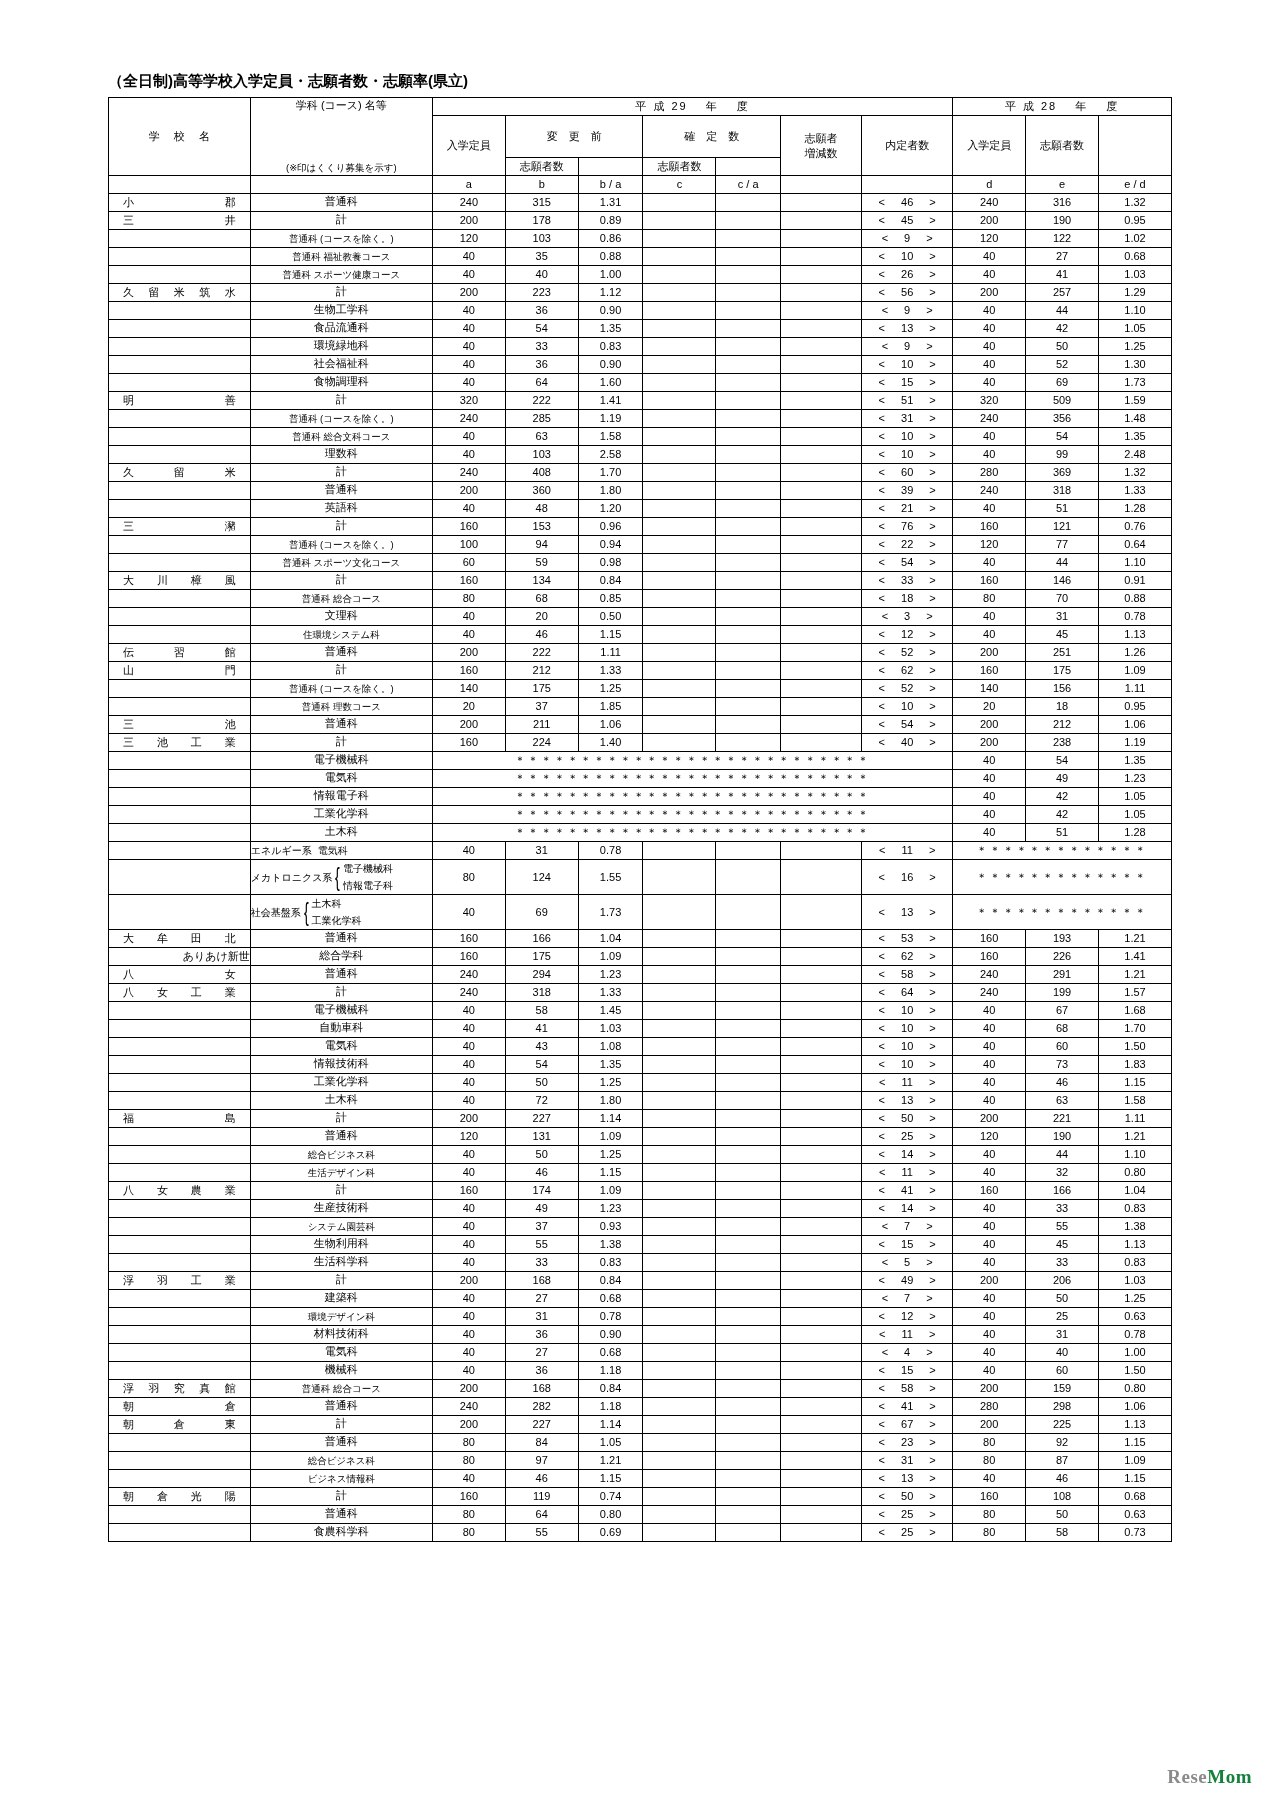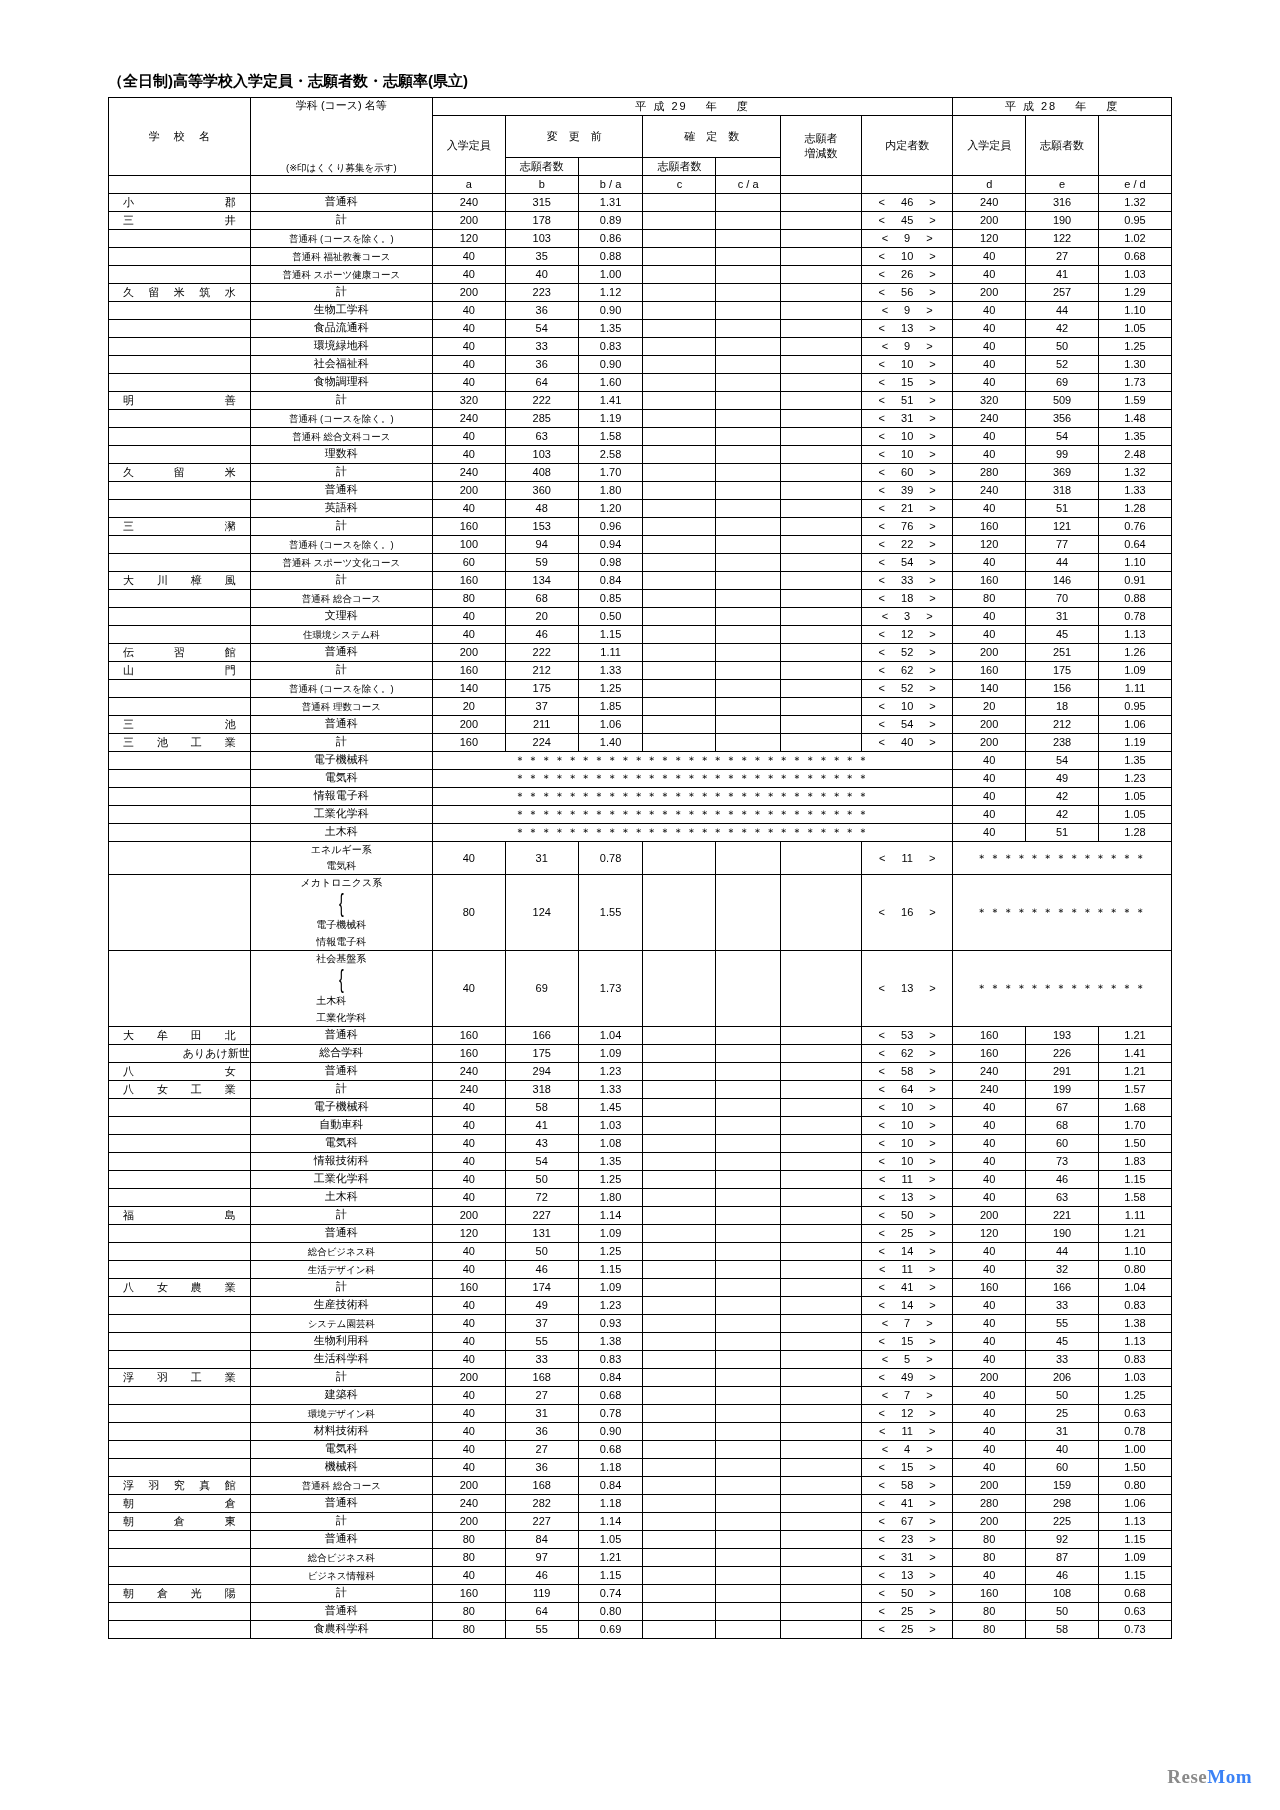--- a/index.html
+++ b/index.html
@@ -23,23 +23,23 @@
   .school-spread{display:flex;justify-content:space-between;padding:0 14px;}
   .course{font-size:11px;font-family:Liberation Mono, monospace;}
   .course-small{font-size:9.5px;margin-top:47px;}
   .num{font-size:11px;}
   .stars{font-size:11px;letter-spacing:2.2px;white-space:nowrap;}
   .nai{font-size:11px;}
   .nai span.lt{margin-right:16px;}
   .nai span.gt{margin-left:16px;}
   .hdr-h29{letter-spacing:2px;}
   .resemom{position:absolute;right:28px;bottom:22px;font-size:19px;font-weight:bold;color:#8a8a8a;font-family:"Liberation Serif",serif;letter-spacing:0.5px;}
-  .resemom .m{color:#3b82f6;}
+  .resemom .m{color:#15803d;}
   .brace-cell{position:relative;text-align:left;padding-left:4px;}
-  .brace-wrap{display:flex;align-items:center;height:100%;flex-direction:column;}
+  .brace-wrap{display:flex;align-items:center;height:100%;}
   .brace-left{font-size:10px;white-space:nowrap;}
   .brace-sym{display:inline-block;font-size:26px;line-height:1;margin:0 1px;transform:scaleX(0.55);}
   .brace-items{display:inline-block;text-align:left;font-size:10px;line-height:17px;}
   td.tall2{height:40px;}
 </style>
 </head>
 <body>
 
 <div class="page">
 

